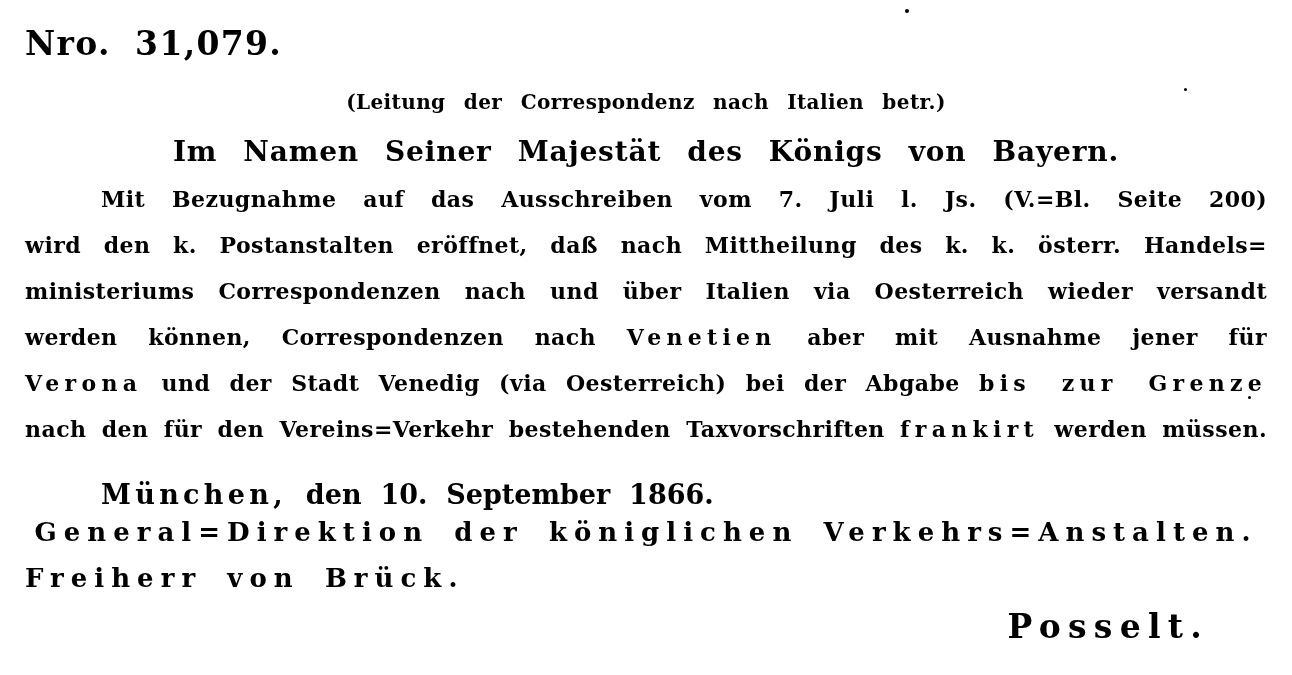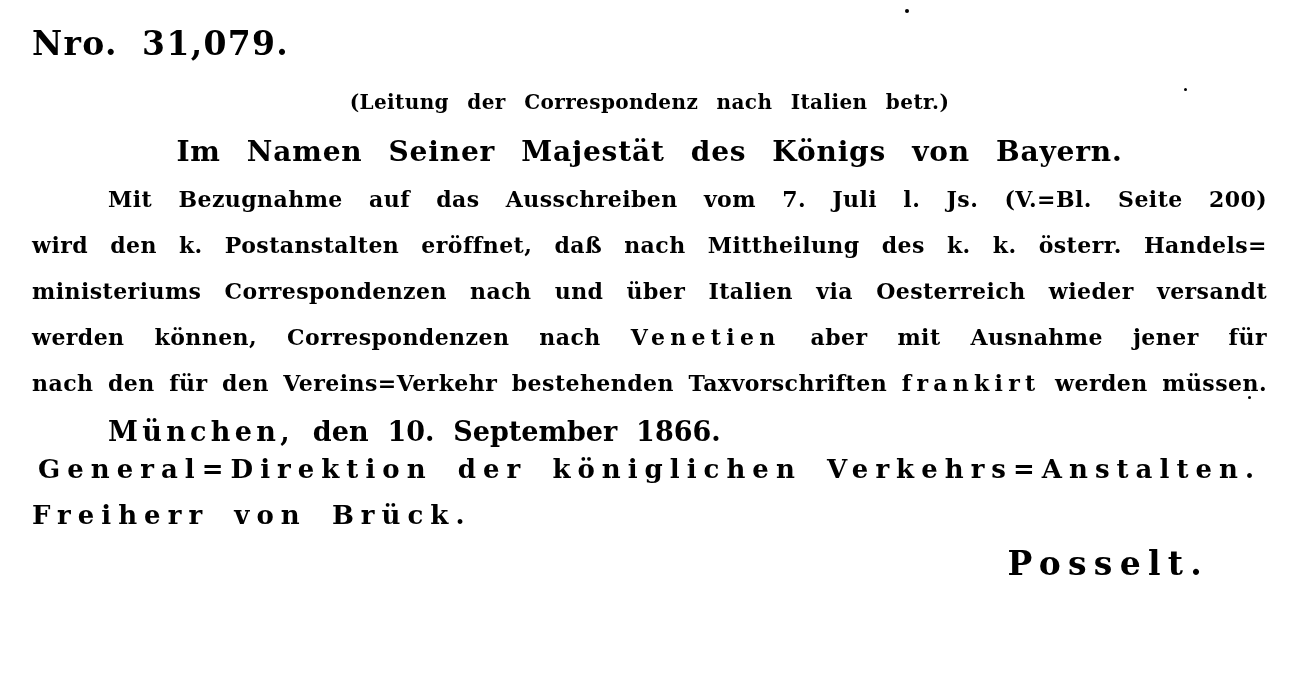--- a/index.html
+++ b/index.html
@@ -6,21 +6,21 @@
   .page {
     position: relative;
     width: 1292px;
     height: 675px;
     background: #ffffff;
     color: #000000;
     font-family: "DejaVu Serif", serif;
     font-weight: bold;
     overflow: hidden;
     box-sizing: border-box;
-    padding: 24px 25px 0 32px;
+    padding: 24px 25px 0 25px;
   }
   .doc-number {
     font-size: 33px;
     line-height: 40px;
     letter-spacing: 0.04em;
     word-spacing: 0.35em;
   }
   .subject-line {
     margin-top: 20px;
     font-size: 20px;
@@ -47,21 +47,21 @@
     text-align-last: justify;
     white-space: nowrap;
     letter-spacing: 0.02em;
   }
   .body-line.indented { text-indent: 76px; }
   .sperr {
     letter-spacing: 0.24em;
     word-spacing: 0.3em;
   }
   .dateline {
-    margin-top: 7px;
+    margin-top: 24px;
     padding-left: 76px;
     font-size: 27px;
     line-height: 38px;
     word-spacing: 0.35em;
   }
   .dateline .place { letter-spacing: 0.16em; }
   .issuer-line {
     font-size: 26px;
     line-height: 37px;
     text-align: center;
@@ -101,20 +101,21 @@
 
   <div class="subject-line">(Leitung der Correspondenz nach Italien betr.)</div>
 
   <div class="heading-line">Im Namen Seiner Majestät des Königs von Bayern.</div>
 
   <div class="body-paragraph">
       <div class="body-line indented"><span>Mit Bezugnahme auf das Ausschreiben vom 7. Juli l. Js. (V.=Bl. Seite 200)</span></div>
       <div class="body-line"><span>wird den k. Postanstalten eröffnet, daß nach Mittheilung des k. k. österr. Handels=</span></div>
       <div class="body-line"><span>ministeriums Correspondenzen nach und über Italien via Oesterreich wieder versandt</span></div>
       <div class="body-line"><span>werden können, Correspondenzen nach </span><span class="sperr">Venetien</span><span> aber mit Ausnahme jener für</span></div>
+      <div class="body-line"><span class="sperr">Verona</span><span> und der Stadt Venedig (via Oesterreich) bei der Abgabe </span><span class="sperr">bis zur Grenze</span></div>
       <div class="body-line"><span>nach den für den Vereins=Verkehr bestehenden Taxvorschriften </span><span class="sperr">frankirt</span><span> werden müssen.</span></div>
     </div>
 
   <div class="dateline">
     <span class="place">München,</span><span> den 10. September 1866.</span>
   </div>
 
   <div class="issuer-line">General=Direktion der königlichen Verkehrs=Anstalten.</div>
 
   <div class="signature-line">Freiherr von Brück.</div>

